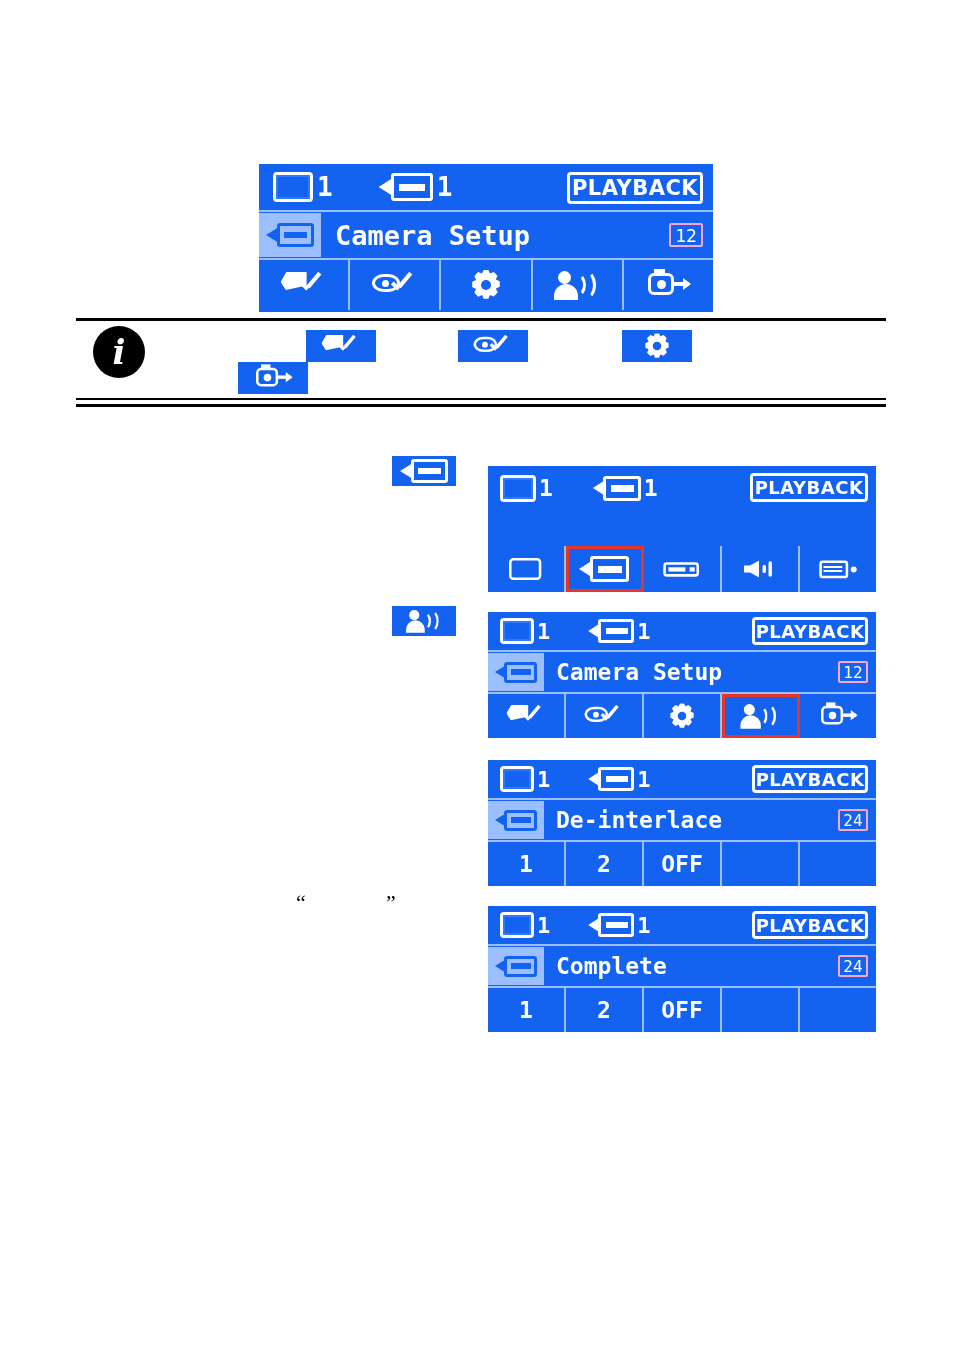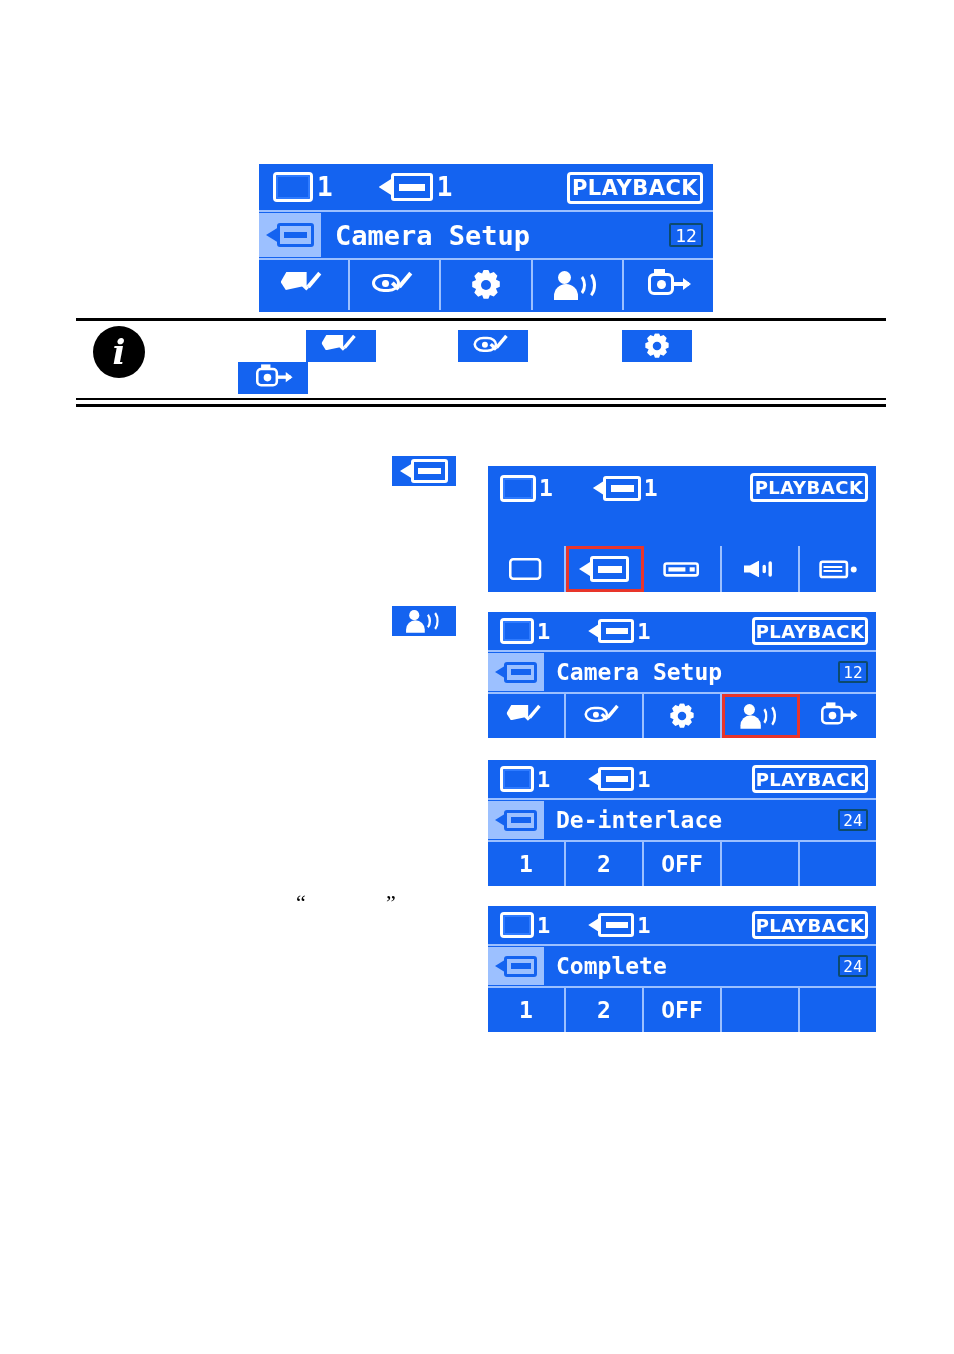--- a/index.html
+++ b/index.html
@@ -95,21 +95,21 @@
   .title-chip .cam-icon .dots { background: #1463f0; }
   .title-text {
     color: #ffffff;
     font-family: "DejaVu Sans Mono", monospace;
     font-weight: bold;
     letter-spacing: 0px;
     white-space: nowrap;
   }
   .page-badge {
     position: absolute;
-    border: 2px solid #0c4a6e;
+    border: 2px solid #f9a8d4;
     color: #ffffff;
     display:flex; align-items:center; justify-content:center;
     box-sizing: border-box;
     font-family: "DejaVu Sans Mono", monospace;
     border-radius: 2px;
   }
 
   
   .icon-strip { display: flex; width: 100%; height: 100%; }
   .icon-cell {

